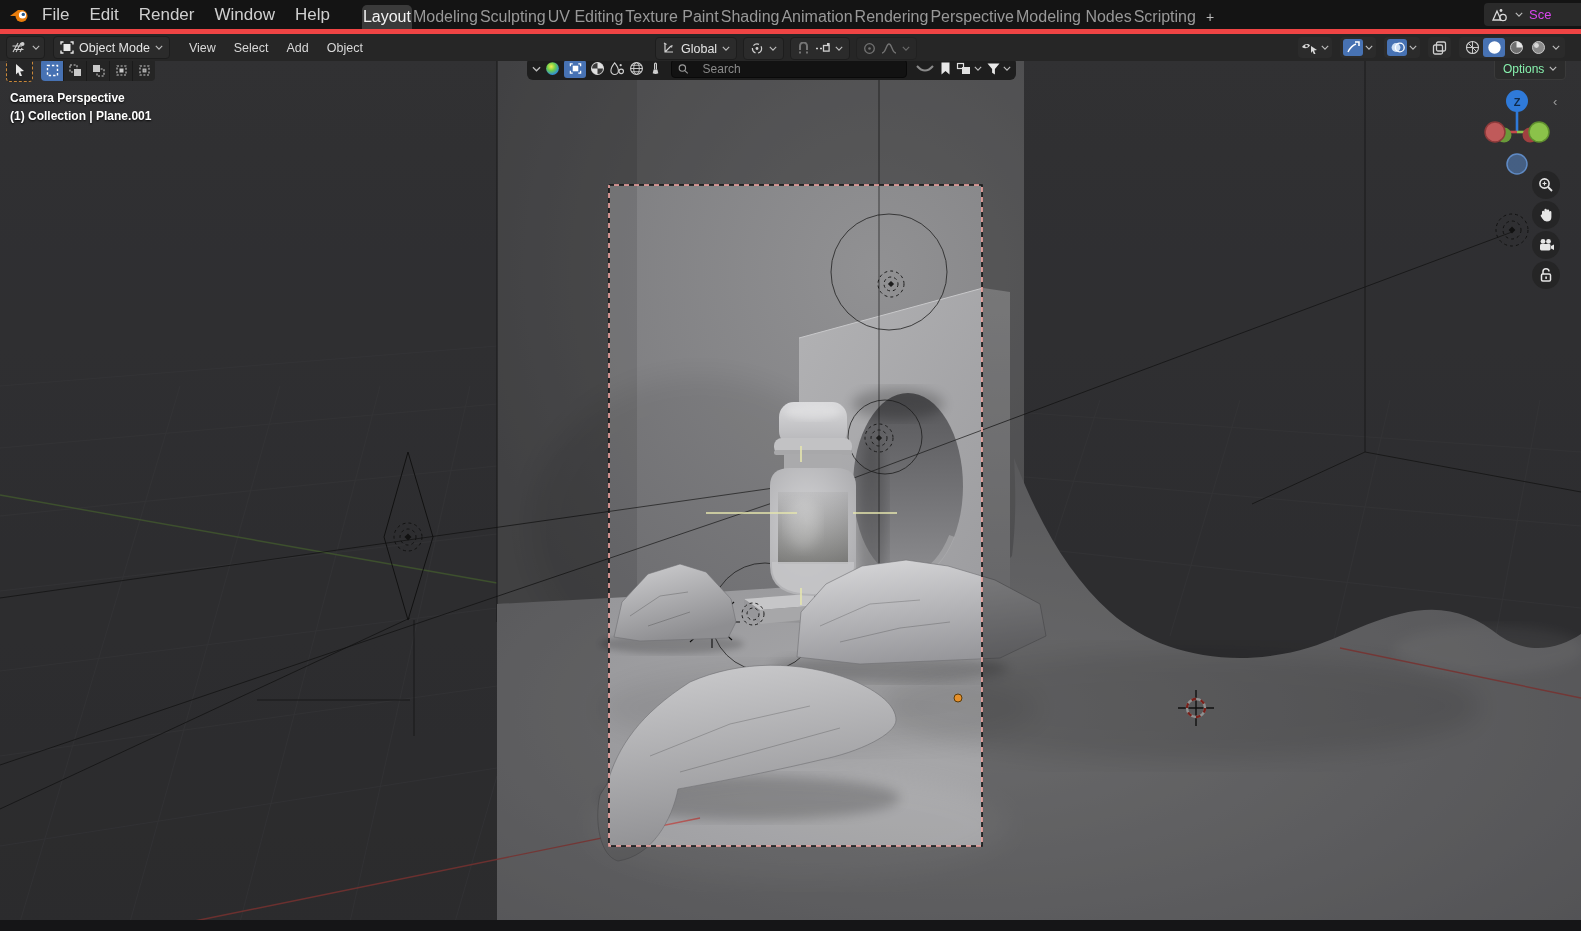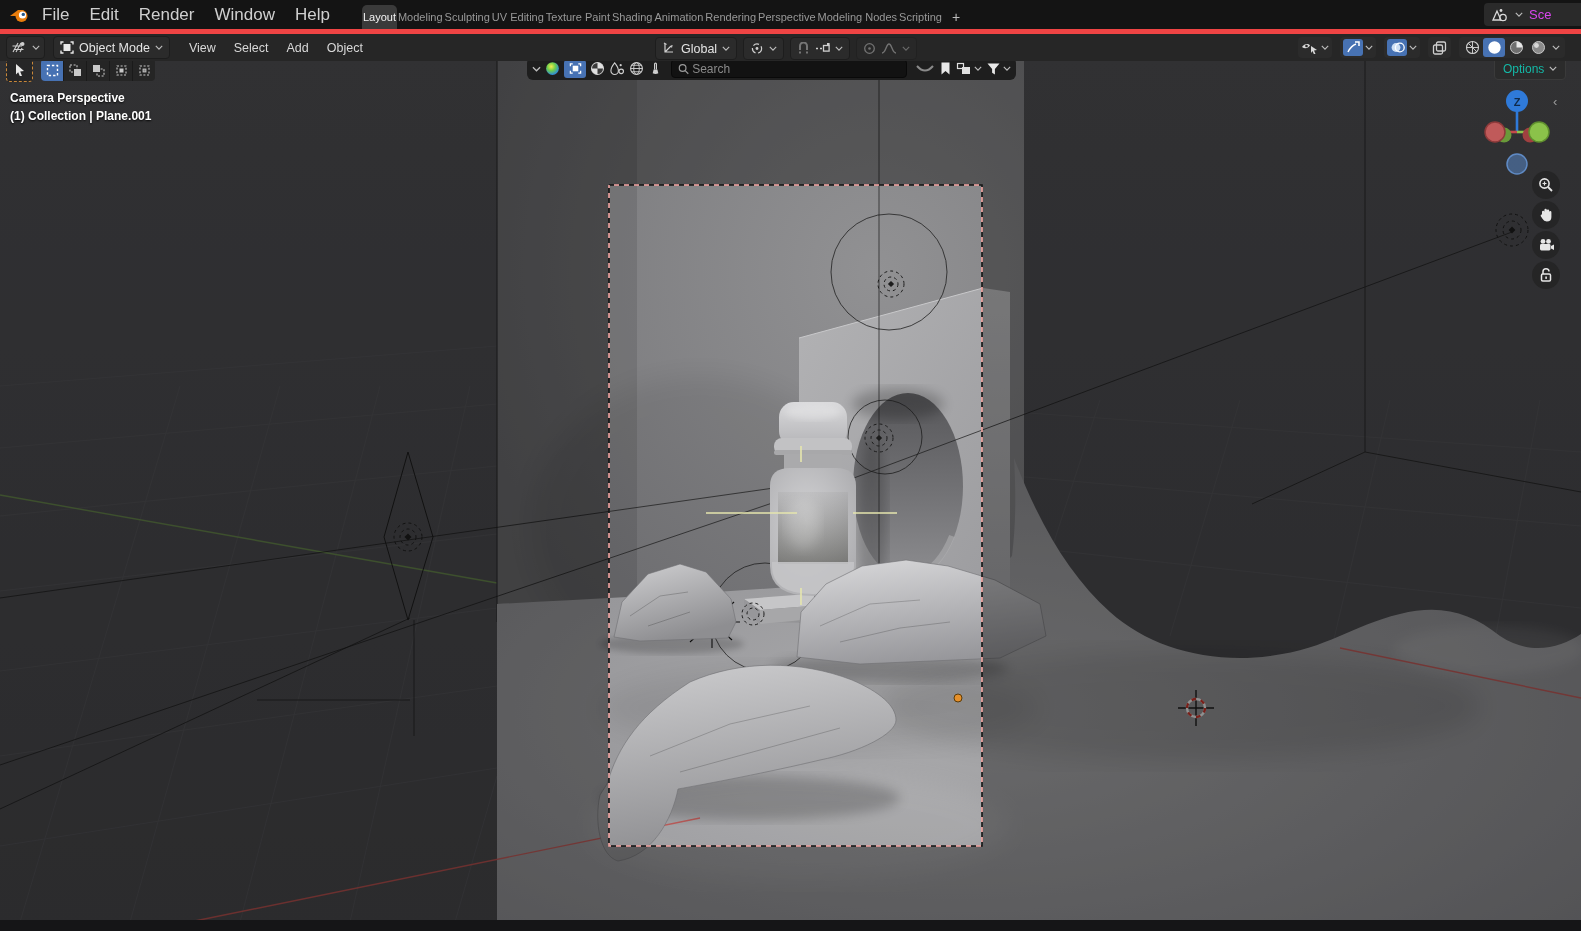--- a/index.html
+++ b/index.html
@@ -4,21 +4,21 @@
 <style>
   html,body{margin:0;padding:0}
   body{width:1581px;height:931px;background:#141414;overflow:hidden;
        font-family:"Liberation Sans",sans-serif;color:#d6d6d6;position:relative}
   svg{display:block}
   
   .row1{height:29px;background:#141414;display:flex;align-items:center;padding:0 6px;position:relative}
   .logo{width:22px;height:20px;display:flex;align-items:center;justify-content:center;margin:0 2px}
   .menu{font-size:17px;color:#cfcfcf;padding:3px 10px;border-radius:4px;cursor:default;white-space:nowrap}
   .tabs{display:flex;align-items:flex-end;margin-left:22px;height:29px}
-  .tab{font-size:11px;color:#989898;padding:0 1px;height:24px;margin-top:5px;display:flex;align-items:center;
+  .tab{font-size:16px;color:#989898;padding:0 1px;height:24px;margin-top:5px;display:flex;align-items:center;
        border-radius:5px 5px 0 0;white-space:nowrap}
   .tab.active{background:#3a3a3a;color:#f2f2f2}
   .tab.add{color:#bdbdbd;font-size:14px;padding:0 9px}
   .scene-sel{position:absolute;right:0;top:3px;height:23px;display:flex;align-items:center;gap:6px;
              background:#2a2a2a;border-radius:4px 0 0 4px;padding:0 4px 0 7px;width:86px;overflow:hidden}
   .scene-sel .lbl{font-size:13px;color:#d946ef;white-space:nowrap}
   
   .row2{height:27px;background:#262626;border-top:5px solid #ef4444;display:flex;align-items:center;
         padding:0 6px;position:relative;z-index:5}
   .btn{display:flex;align-items:center;gap:5px;background:#2b2b2b;border:1px solid #1d1d1d;
@@ -38,26 +38,26 @@
                    text-shadow:0 1px 2px rgba(0,0,0,.9);line-height:18px}
   .toolrow{position:absolute;left:6px;top:2px;display:flex;gap:8px;align-items:center}
   .tweakbtn{width:25px;height:22px;border:1px dashed #c8873a;border-radius:4px;background:rgba(30,30,30,.55);
             display:flex;align-items:center;justify-content:center}
   .selgrp{display:flex;background:#252525;border-radius:4px;overflow:hidden}
   .selgrp .s{width:22px;height:22px;display:flex;align-items:center;justify-content:center;border-right:1px solid #1a1a1a}
   .selgrp .s.on{background:#4772b3}
   .searchbar{position:absolute;left:527px;top:1px;width:489px;height:23px;background:#1e1e1e;
              border-radius:6px;display:flex;align-items:center;padding:0 5px;box-sizing:border-box;gap:4px;z-index:4}
   .searchfield{flex:1;height:17px;background:#121212;border:1px solid #090909;border-radius:4px;
-               display:flex;align-items:center;gap:1px;padding:0 6px;margin:0 4px}
+               display:flex;align-items:center;gap:12px;padding:0 6px;margin:0 4px}
   .searchfield input{background:transparent;border:0;outline:0;color:#bdbdbd;font-size:12px;
                      font-family:"Liberation Sans",sans-serif;width:100%}
   .searchfield input::placeholder{color:#8a8a8a}
   .optionsbtn{position:absolute;left:1494px;top:1px;height:21px;display:flex;align-items:center;gap:5px;
-              background:#2b2b2b;border:1px solid #3a3a3a;border-radius:4px;padding:0 8px;font-size:12px;color:#14b8a6;z-index:4}
+              background:#2b2b2b;border:1px solid #3a3a3a;border-radius:4px;padding:0 8px;font-size:12px;color:#86efac;z-index:4}
   
   .navgizmo{position:absolute;left:1478px;top:32px;width:78px;height:104px}
   .sidetool{position:absolute;left:1532px;width:28px;height:28px;border-radius:50%;
             background:rgba(35,35,35,.78);display:flex;align-items:center;justify-content:center}
   .collapse{position:absolute;left:1553px;top:38px;color:#9a9a9a;font-size:13px}
   .chev{flex:none}
 </style>
 </head>
 <body>
 

